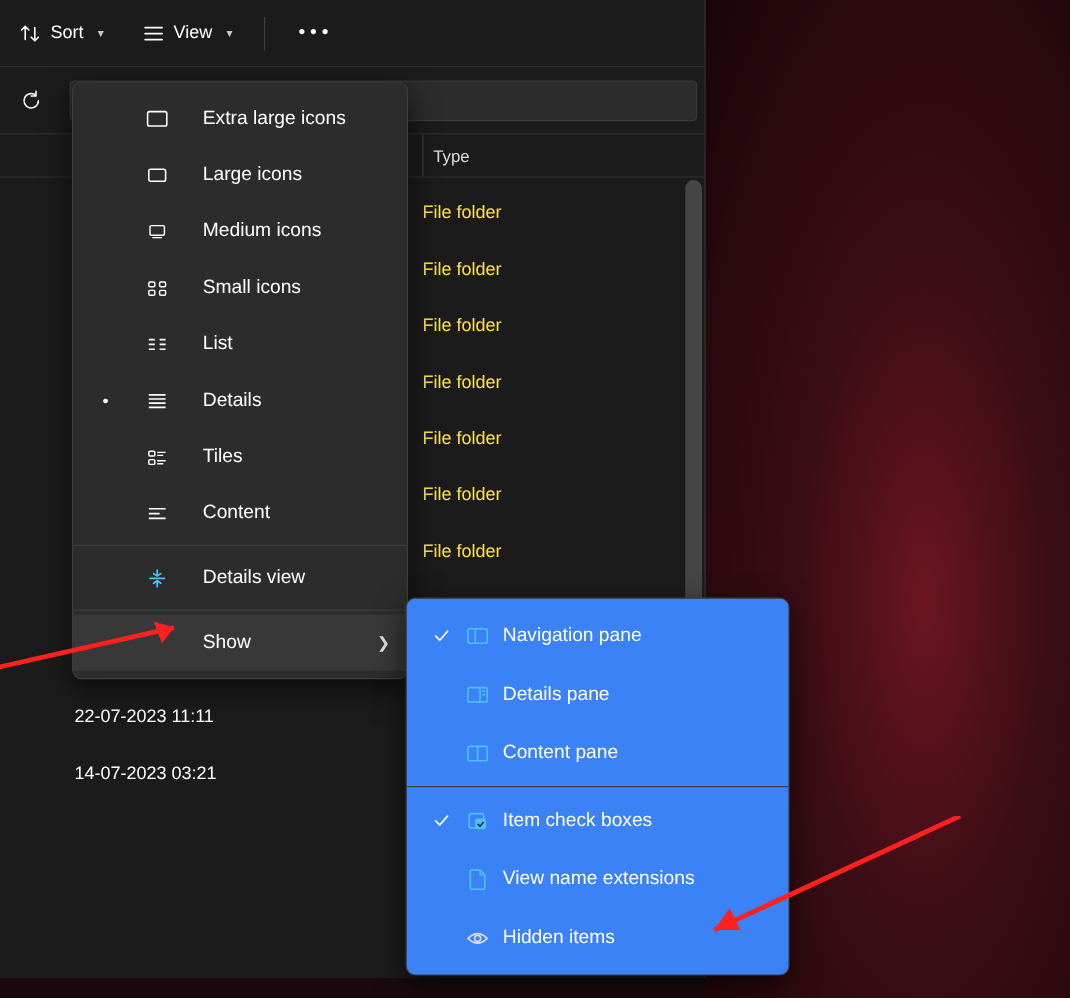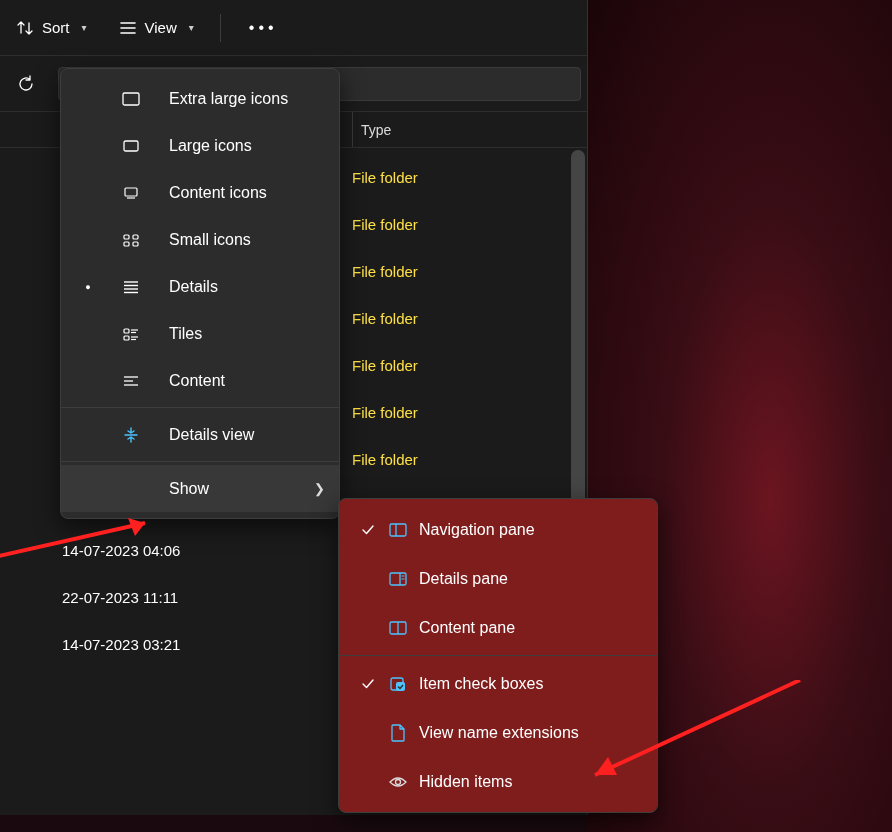--- a/index.html
+++ b/index.html
@@ -94,21 +94,21 @@
     .menu-check { width: 26px; display: flex; justify-content: center; font-size: 9px; color: #fff; }
     .menu-icon { width: 28px; display: flex; justify-content: center; color: #e5e5e5; }
     .menu-label { font-size: 16px; color: #fff; margin-left: 8px; }
     .menu-sep { height: 1px; background: #3d3d3d; margin: 3px 0; }
     .menu-arrow { position: absolute; right: 14px; font-size: 13px; color: #ddd; }
     
     .show-menu {
       position: absolute;
       left: 338px; top: 498px;
       width: 320px;
-      background: #7f1d1d;
+      background: #3b82f6;
       border: 1px solid #3d3d3d;
       border-radius: 8px;
       padding: 6px 0;
       box-shadow: 0 8px 24px rgba(0,0,0,.6);
     }
     .sm-item {
       display: flex; align-items: center;
       height: 49px; padding: 0 14px;
       cursor: pointer;
     }
@@ -235,33 +235,47 @@
     <span class="menu-label">Large icons</span>
   </div>
   <div class="menu-item">
     <span class="menu-check"></span>
     <span class="menu-icon">
         <svg width="20" height="16" viewBox="0 0 20 16">
           <rect x="4" y="3" width="12" height="8" rx="1" stroke="#fff" stroke-width="1.2" fill="none"></rect>
           <line x1="6" y1="13" x2="14" y2="13" stroke="#fff" stroke-width="1.2"></line>
         </svg>
       </span>
-    <span class="menu-label">Content icons</span>
+    <span class="menu-label">Medium icons</span>
   </div>
   <div class="menu-item">
     <span class="menu-check"></span>
     <span class="menu-icon">
         <svg width="20" height="16" viewBox="0 0 20 16">
           <rect x="3" y="3" width="5" height="4" rx="1" stroke="#fff" stroke-width="1.2" fill="none"></rect>
           <rect x="12" y="3" width="5" height="4" rx="1" stroke="#fff" stroke-width="1.2" fill="none"></rect>
           <rect x="3" y="10" width="5" height="4" rx="1" stroke="#fff" stroke-width="1.2" fill="none"></rect>
           <rect x="12" y="10" width="5" height="4" rx="1" stroke="#fff" stroke-width="1.2" fill="none"></rect>
         </svg>
       </span>
     <span class="menu-label">Small icons</span>
+  </div>
+  <div class="menu-item">
+    <span class="menu-check"></span>
+    <span class="menu-icon">
+        <svg width="20" height="16" viewBox="0 0 20 16">
+          <line x1="3" y1="4" x2="8" y2="4" stroke="#fff" stroke-width="1.3"></line>
+          <line x1="3" y1="8" x2="8" y2="8" stroke="#fff" stroke-width="1.3"></line>
+          <line x1="3" y1="12" x2="8" y2="12" stroke="#fff" stroke-width="1.3"></line>
+          <line x1="12" y1="4" x2="17" y2="4" stroke="#fff" stroke-width="1.3"></line>
+          <line x1="12" y1="8" x2="17" y2="8" stroke="#fff" stroke-width="1.3"></line>
+          <line x1="12" y1="12" x2="17" y2="12" stroke="#fff" stroke-width="1.3"></line>
+        </svg>
+      </span>
+    <span class="menu-label">List</span>
   </div>
   <div class="menu-item">
     <span class="menu-check">●</span>
     <span class="menu-icon">
         <svg width="20" height="16" viewBox="0 0 20 16">
           <line x1="3" y1="3" x2="17" y2="3" stroke="#fff" stroke-width="1.4"></line>
           <line x1="3" y1="6.5" x2="17" y2="6.5" stroke="#fff" stroke-width="1.4"></line>
           <line x1="3" y1="10" x2="17" y2="10" stroke="#fff" stroke-width="1.4"></line>
           <line x1="3" y1="13.5" x2="17" y2="13.5" stroke="#fff" stroke-width="1.4"></line>
         </svg>

